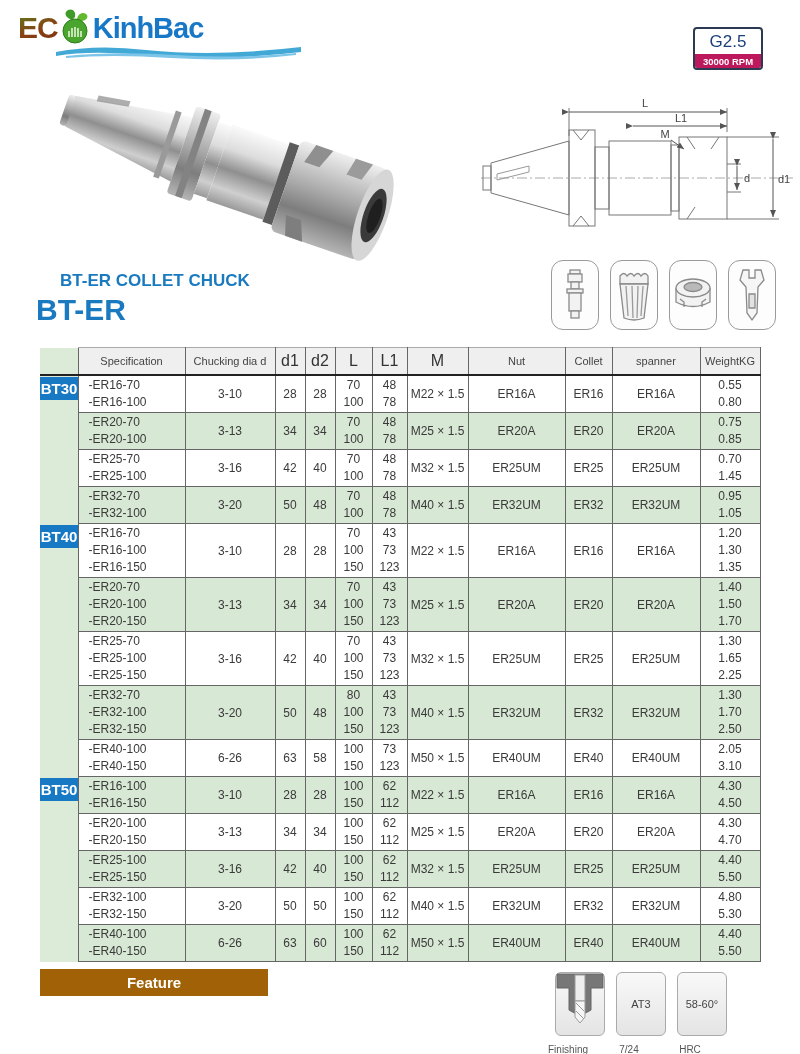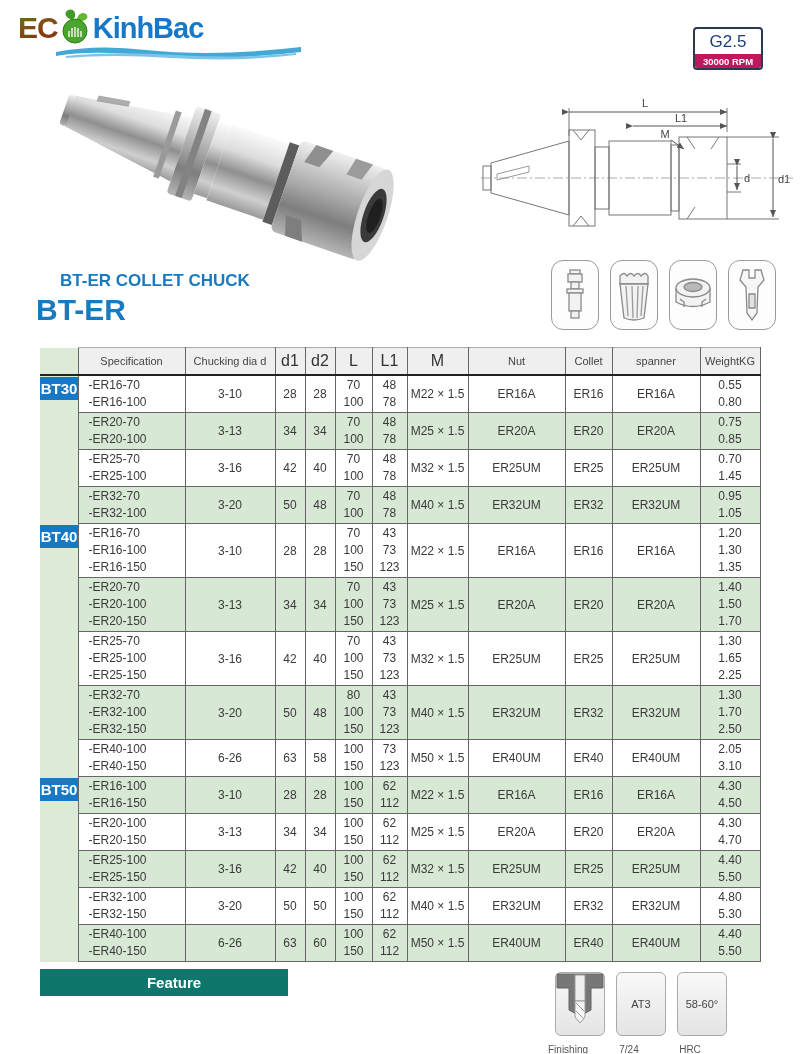--- a/index.html
+++ b/index.html
@@ -50,23 +50,23 @@
                  padding:1px 0;vertical-align:middle;}
   .spec-table tr.row-white{background:#ffffff;margin-left:15px;}
   .spec-table tr.row-green{background:#d7e8d4;}
   .spec-table td.strip-cell{background:#dcead8;border:none;vertical-align:top;padding:0;}
   .bt-label{background:#1779c4;color:#fff;font-weight:bold;font-size:15px;width:38px;height:23px;
             line-height:23px;text-align:center;margin-top:1px;}
   .spec-table td.c-spec{text-align:left;padding-left:10px;}
   .ln{line-height:17px;}
 
   
-  .feature-bar{position:absolute;left:40px;top:969px;width:228px;height:27px;background:#0f766e;
+  .feature-bar{position:absolute;left:40px;top:969px;width:228px;height:27px;background:#a16207;
                color:#fff;font-weight:bold;font-size:15px;display:flex;align-items:center;
-               justify-content:center;padding-left:20px;}
+               justify-content:center;}
   .spec-boxes{position:absolute;left:543px;top:972px;display:flex;gap:11px;}
   .sgroup{display:flex;flex-direction:column;align-items:center;width:50px;}
   .sbox{width:50px;height:64px;border:1px solid #aaa;border-radius:6px;
         background:linear-gradient(#f9f9f9,#e4e4e4);display:flex;align-items:center;
         justify-content:center;font-size:11px;color:#444;box-sizing:border-box;margin-left:24px;}
   .slabel{font-size:10px;color:#555;margin-top:8px;text-align:center;}
 </style>
 </head>
 <body>
 

